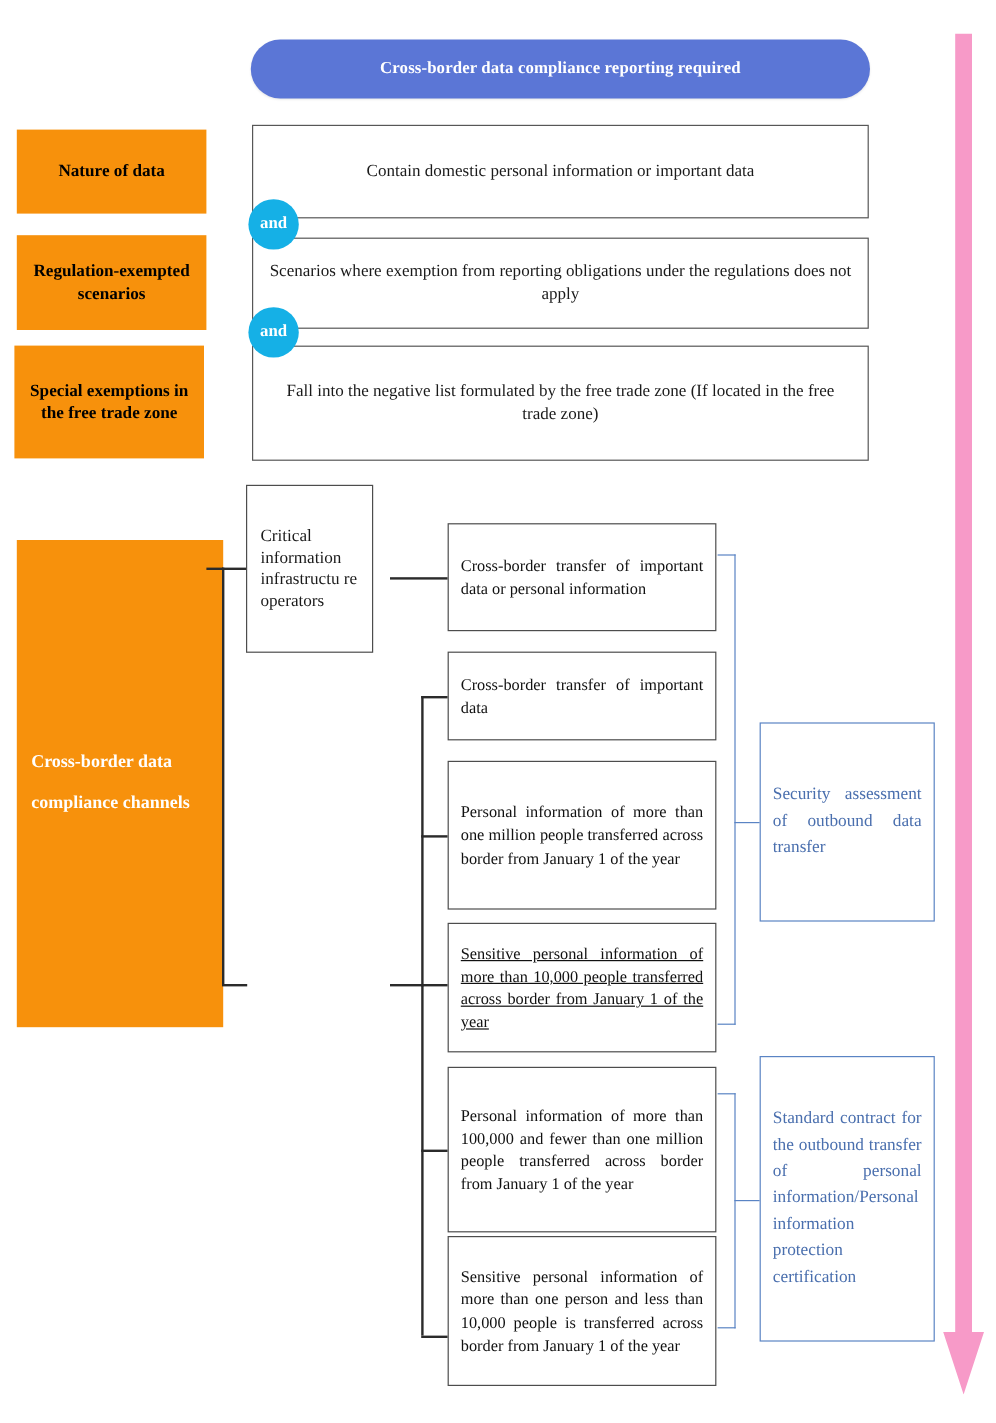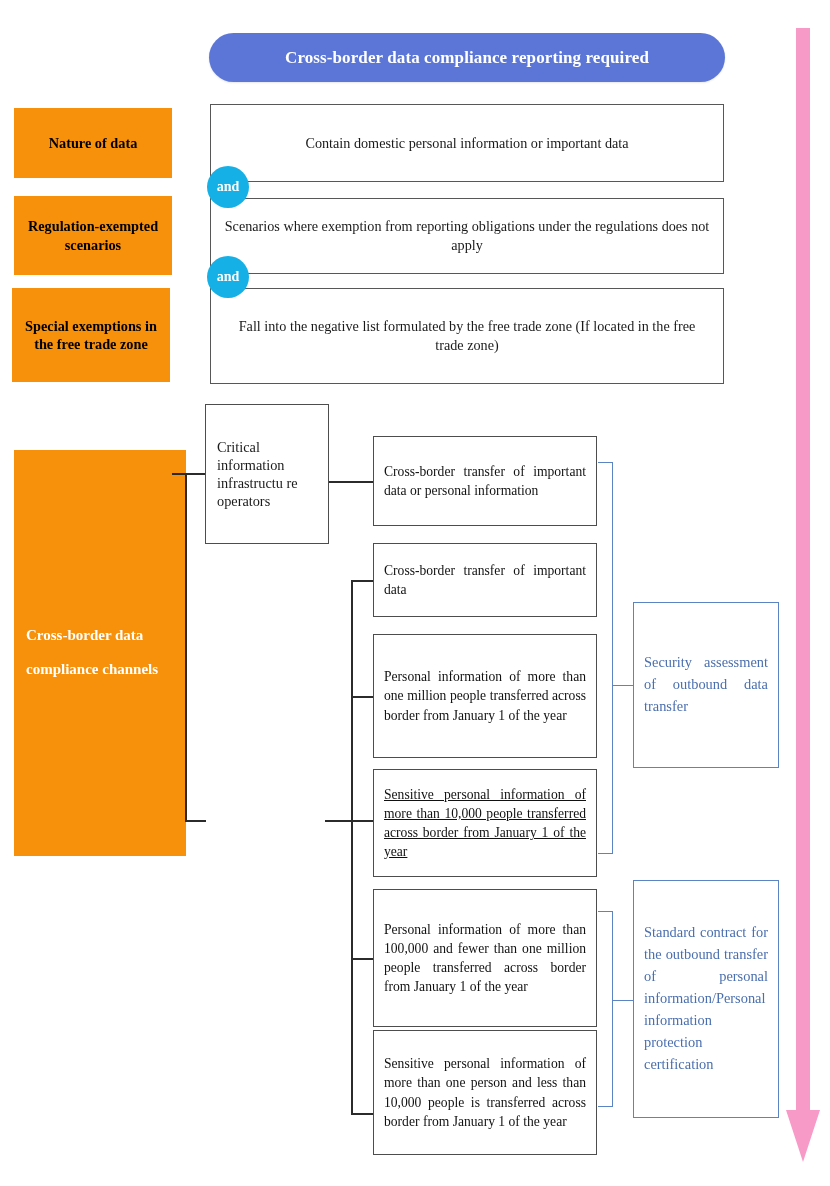--- a/index.html
+++ b/index.html
@@ -6,21 +6,21 @@
   body{width:830px;height:1186px;position:relative;overflow:hidden;
        font-family:"Liberation Serif","DejaVu Serif",serif;}
 
   .canvas{position:absolute;left:0;top:0;width:830px;height:1186px;}
 
   
   .title-banner{
     position:absolute;left:209px;top:33px;width:516px;height:49px;
     background:#5b76d6;border-radius:26px;
     display:flex;align-items:center;justify-content:center;
-    color:#ffffff;font-weight:bold;font-size:17px;letter-spacing:.1px;
+    color:#ffffff;font-weight:bold;font-size:14px;letter-spacing:.1px;
     box-shadow:0 1px 2px rgba(0,0,0,.10);
   }
 
   
   .orange-box{
     position:absolute;background:#f7910c;color:#000000;
     font-weight:bold;font-size:14.3px;line-height:1.28;
     display:flex;align-items:center;justify-content:center;
     text-align:center;padding:2px 4px;box-sizing:border-box;
   }
@@ -54,21 +54,21 @@
   #and-1{left:207px;top:166px;}
   #and-2{left:207px;top:256px;}
 
   
   .op-box{
     position:absolute;border:1.6px solid #4d4d4d;background:#ffffff;
     box-sizing:border-box;display:flex;align-items:center;
     font-size:14.3px;line-height:1.26;color:#1a1a1a;padding:0 0 0 11px;
     text-align:left;
   }
-  #op-cii{left:205px;top:404px;width:124px;height:140px;justify-content:flex-end;}
+  #op-cii{left:205px;top:404px;width:106px;height:140px;justify-content:flex-end;}
   #op-noncii{left:205px;top:730px;width:120px;height:180px;}
 
   
   .sc-box{
     position:absolute;border:1.6px solid #4d4d4d;background:#ffffff;
     box-sizing:border-box;display:flex;align-items:center;
     font-size:13.6px;line-height:1.40;color:#111111;
     padding:4px 10px;text-align:justify;text-align-last:left;
     hyphens:none;
   }

